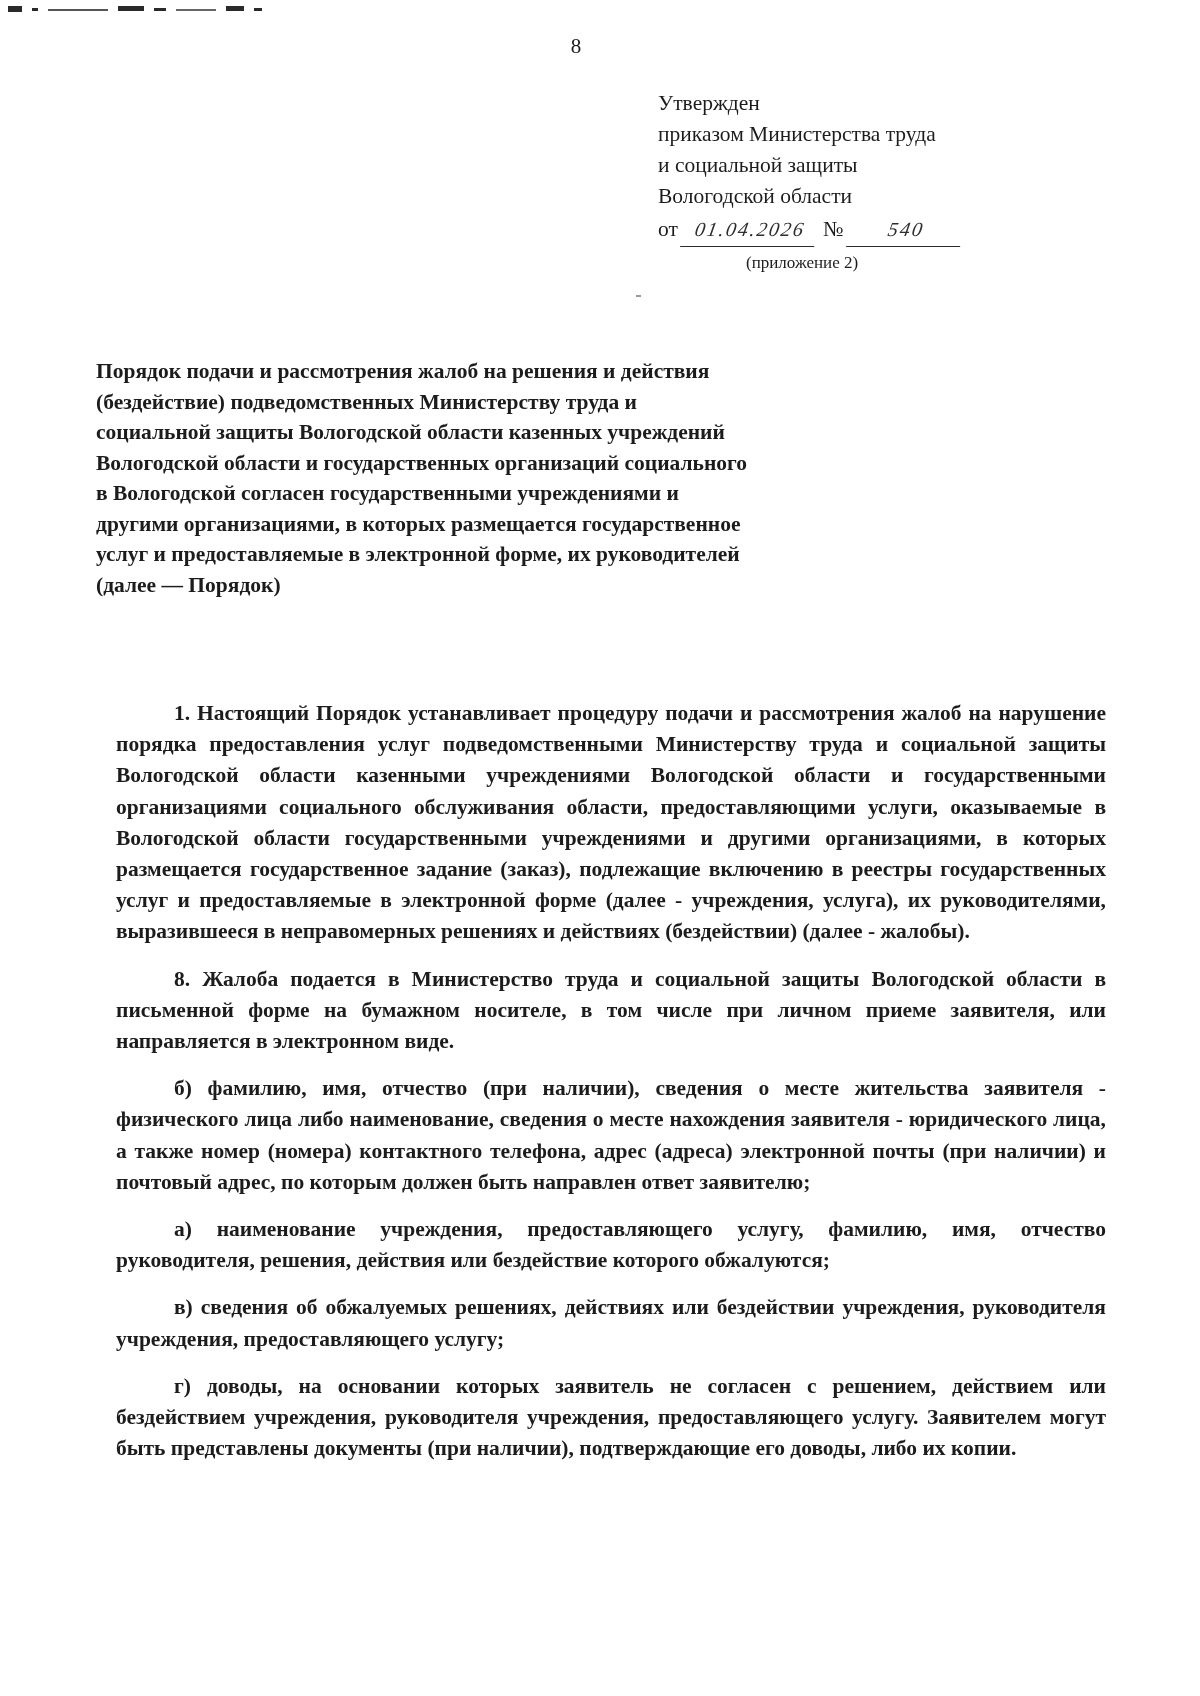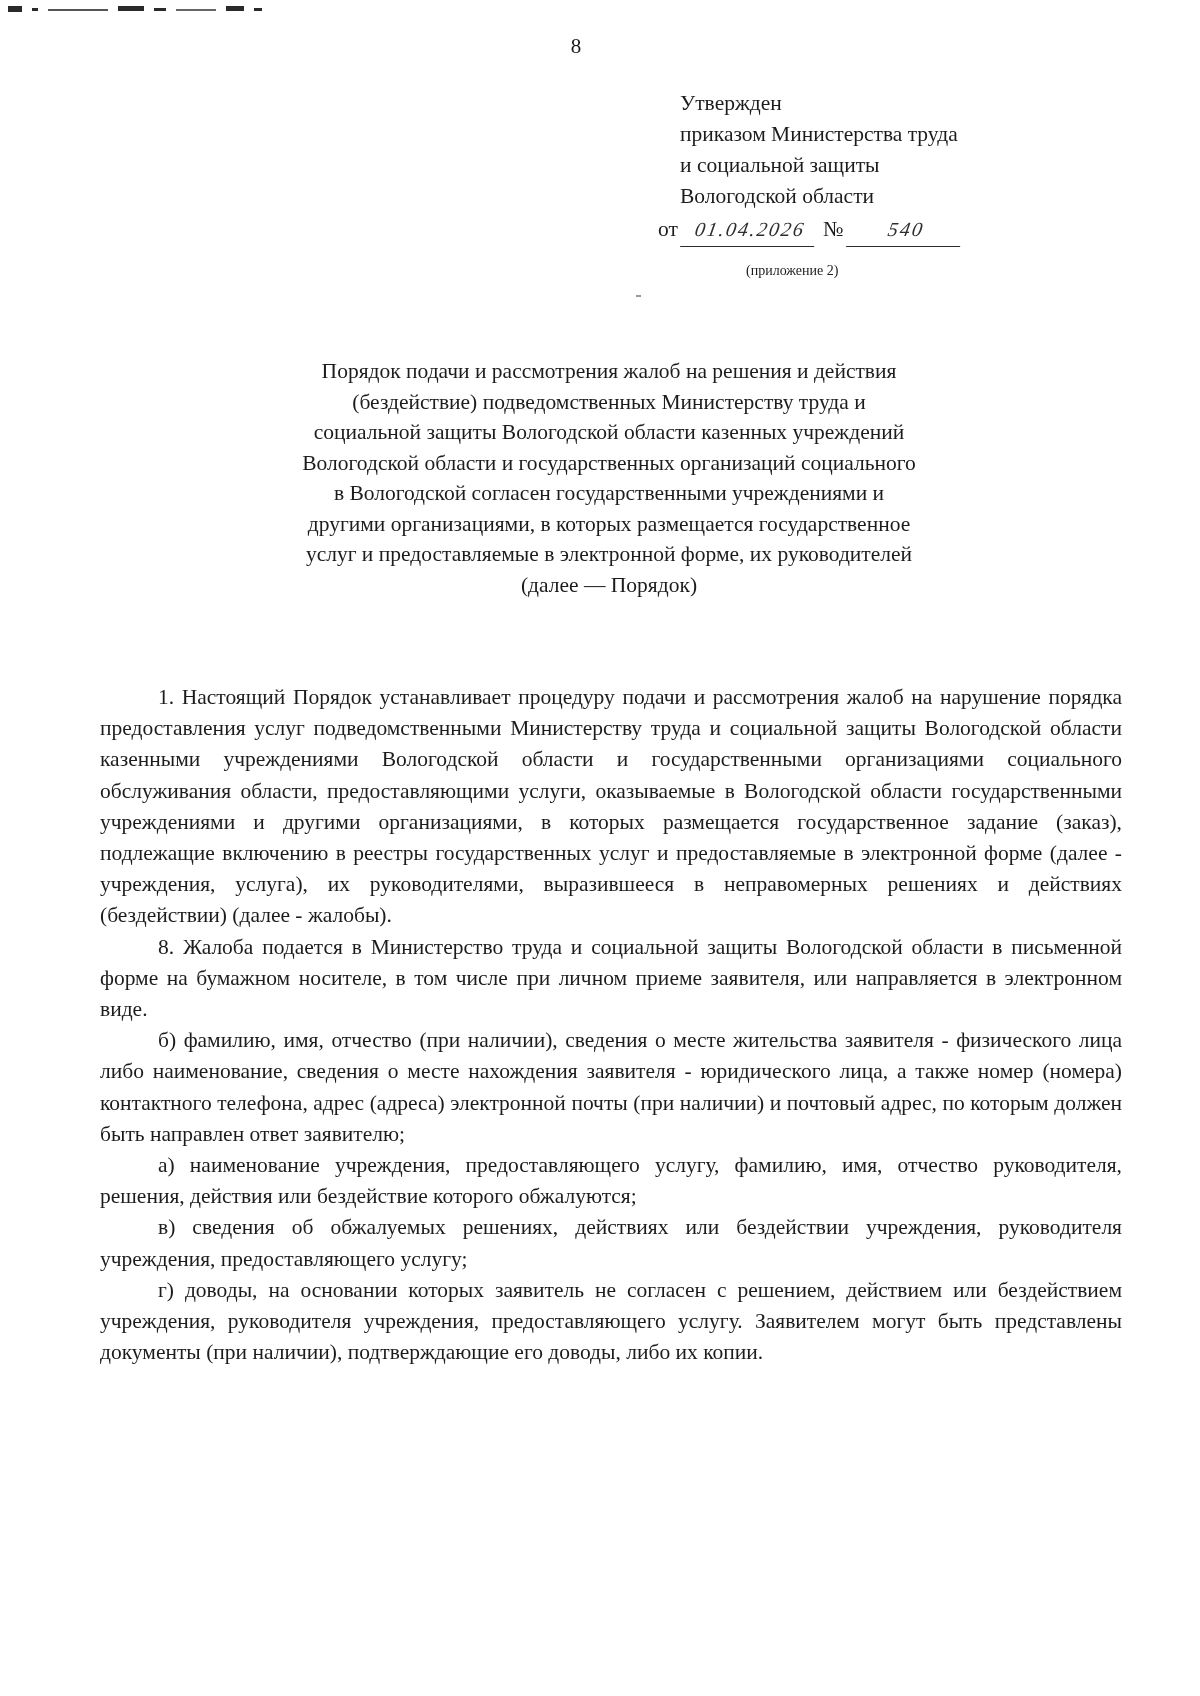--- a/index.html
+++ b/index.html
@@ -50,68 +50,68 @@
   }
 
   .approval {
     position: absolute;
     top: 88px;
     left: 658px;
     width: 420px;
     font-size: 21.5px;
     line-height: 31px;
   }
-  .approval .line { white-space: nowrap; margin-left: 22px; }
+  .approval .line { white-space: nowrap; }
   .approval-date-line {
     margin-top: 2px;
     white-space: nowrap;
   }
   .handwritten {
     display: inline-block;
     font-style: italic;
     transform: skewX(-10deg);
     letter-spacing: 2px;
     color: #2e2e2e;
     font-size: 20px;
   }
   .underlined {
     border-bottom: 1.6px solid #2b2b2b;
     padding: 0 12px 1px 12px;
     min-width: 90px;
     text-align: center;
   }
   .appendix {
-    margin-top: 8px;
+    margin-top: 0;
     padding-left: 88px;
-    font-size: 14px;
+    font-size: 17px;
   }
 
   .doc-title {
     position: absolute;
     top: 356px;
     left: 96px;
     right: 78px;
-    text-align: center;
-    font-weight: normal;
+    font-weight: bold;
     font-size: 21.5px;
     line-height: 30.5px;
   }
 
   .doc-body {
     position: absolute;
     top: 682px;
     left: 100px;
     right: 78px;
     font-size: 21.5px;
     line-height: 31.2px;
     text-align: justify;
   }
   .doc-body p {
-    margin: 0;
+    margin: 16px;
     text-indent: 58px;
+    font-weight: bold;
   }
 
   .speck {
     position: absolute;
     top: 295px;
     left: 636px;
     width: 5px;
     height: 2px;
     background: #9a9a9a;
   }

